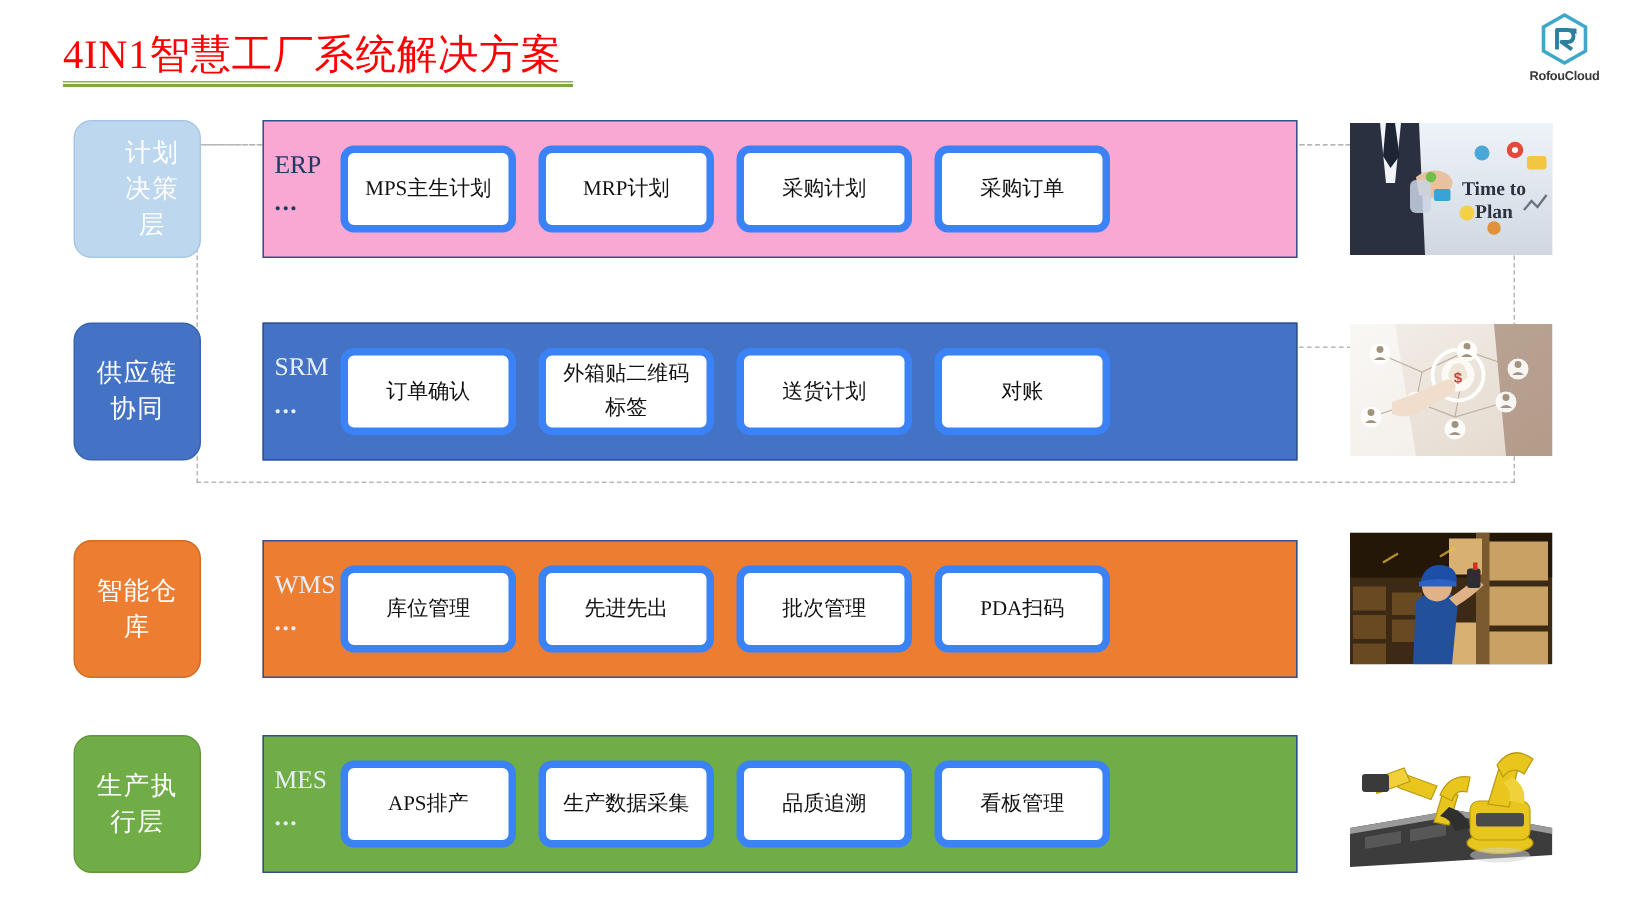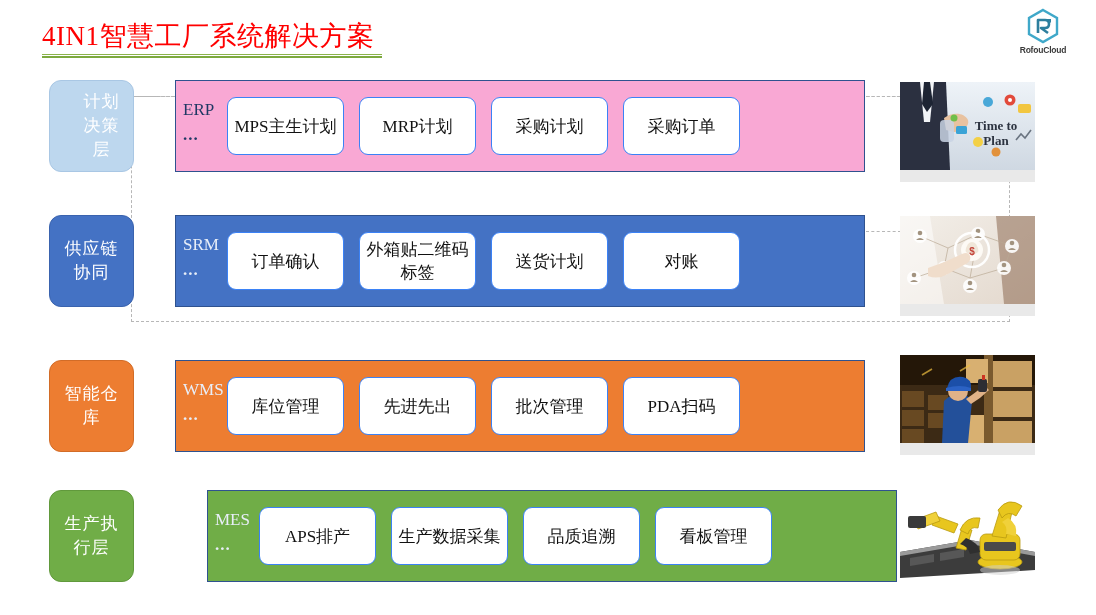--- a/index.html
+++ b/index.html
@@ -62,47 +62,47 @@
   
   .band {
     position: absolute; left: 175px; top: 0;
     width: 690px; height: 92px;
     border: 1px solid #2F528F;
     display: flex; align-items: center;
   }
   .band-1 { background: #f9a8d4; border-color: #2F528F; }
   .band-2 { background: #4472C4; border-color: #2F528F; }
   .band-3 { background: #ED7D31; border-color: #2F528F; }
-  .band-4 { background: #70AD47; border-color: #2F528F; margin-left: 32px; }
+  .band-4 { background: #70AD47; border-color: #2F528F; }
 
   
   .sys {
     width: 44px; min-width: 44px; margin-left: 7px; align-self: flex-start;
     padding-top: 16px;
     font-size: 17px; line-height: 25px; word-break: break-all;
     font-family: "Liberation Serif", "DejaVu Serif", serif;
   }
   .sys-dark { color: #1F3864; }
   .sys-light { color: #E8EEF8; }
   .sys .dots { letter-spacing: 1px; font-weight: bold; }
 
   
   .cards { display: flex; align-items: center; gap: 15px; }
   .card {
     width: 117px; height: 58px; background: #ffffff;
-    border: 1px solid #3b82f6; border-radius: 9px;
+    border: 5px solid #3b82f6; border-radius: 9px;
     display: flex; align-items: center; justify-content: center; text-align: center;
-    font-size: 17px; line-height: 23px; color: #111111;
+    font-size: 14px; line-height: 23px; color: #111111;
     padding: 0 5px;
   }
 
   
   .photo {
     position: absolute; left: 900px;
-    width: 135px; height: 100px; overflow: hidden;
+    width: 135px; height: 88px; overflow: hidden;
     background: #e9e9e9;
   }
   .photo-1 { top: 82px; }
   .photo-2 { top: 216px; }
   .photo-3 { top: 355px; }
   .photo-4 { top: 490px; background: #ffffff; }
   .photo svg { display: block; width: 135px; height: 88px; }
 
   
   .conn { position: absolute; border-top: 1px dashed #B7B7B7; }

